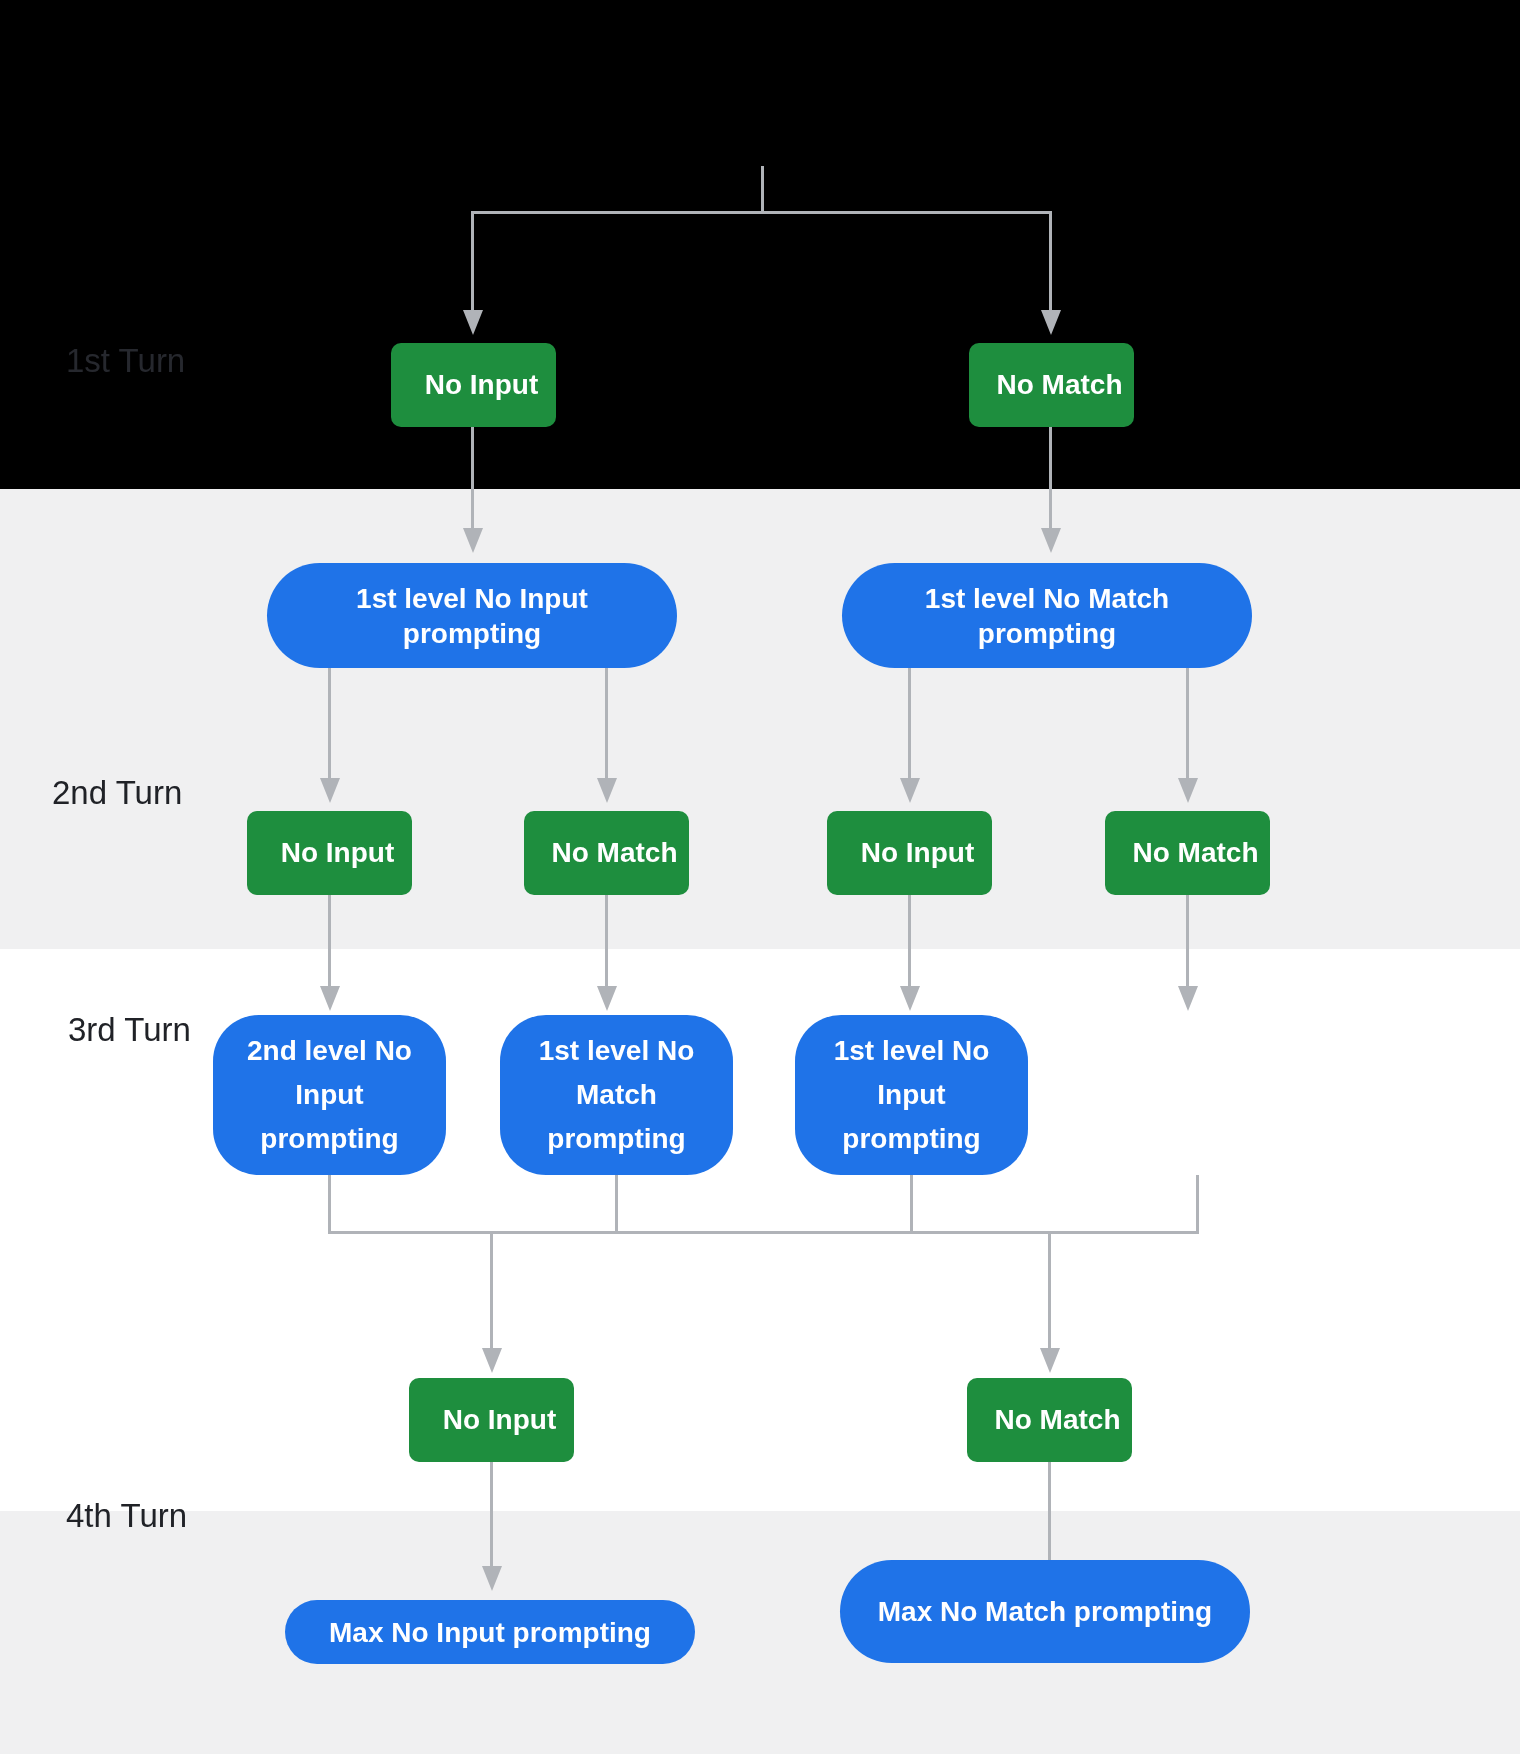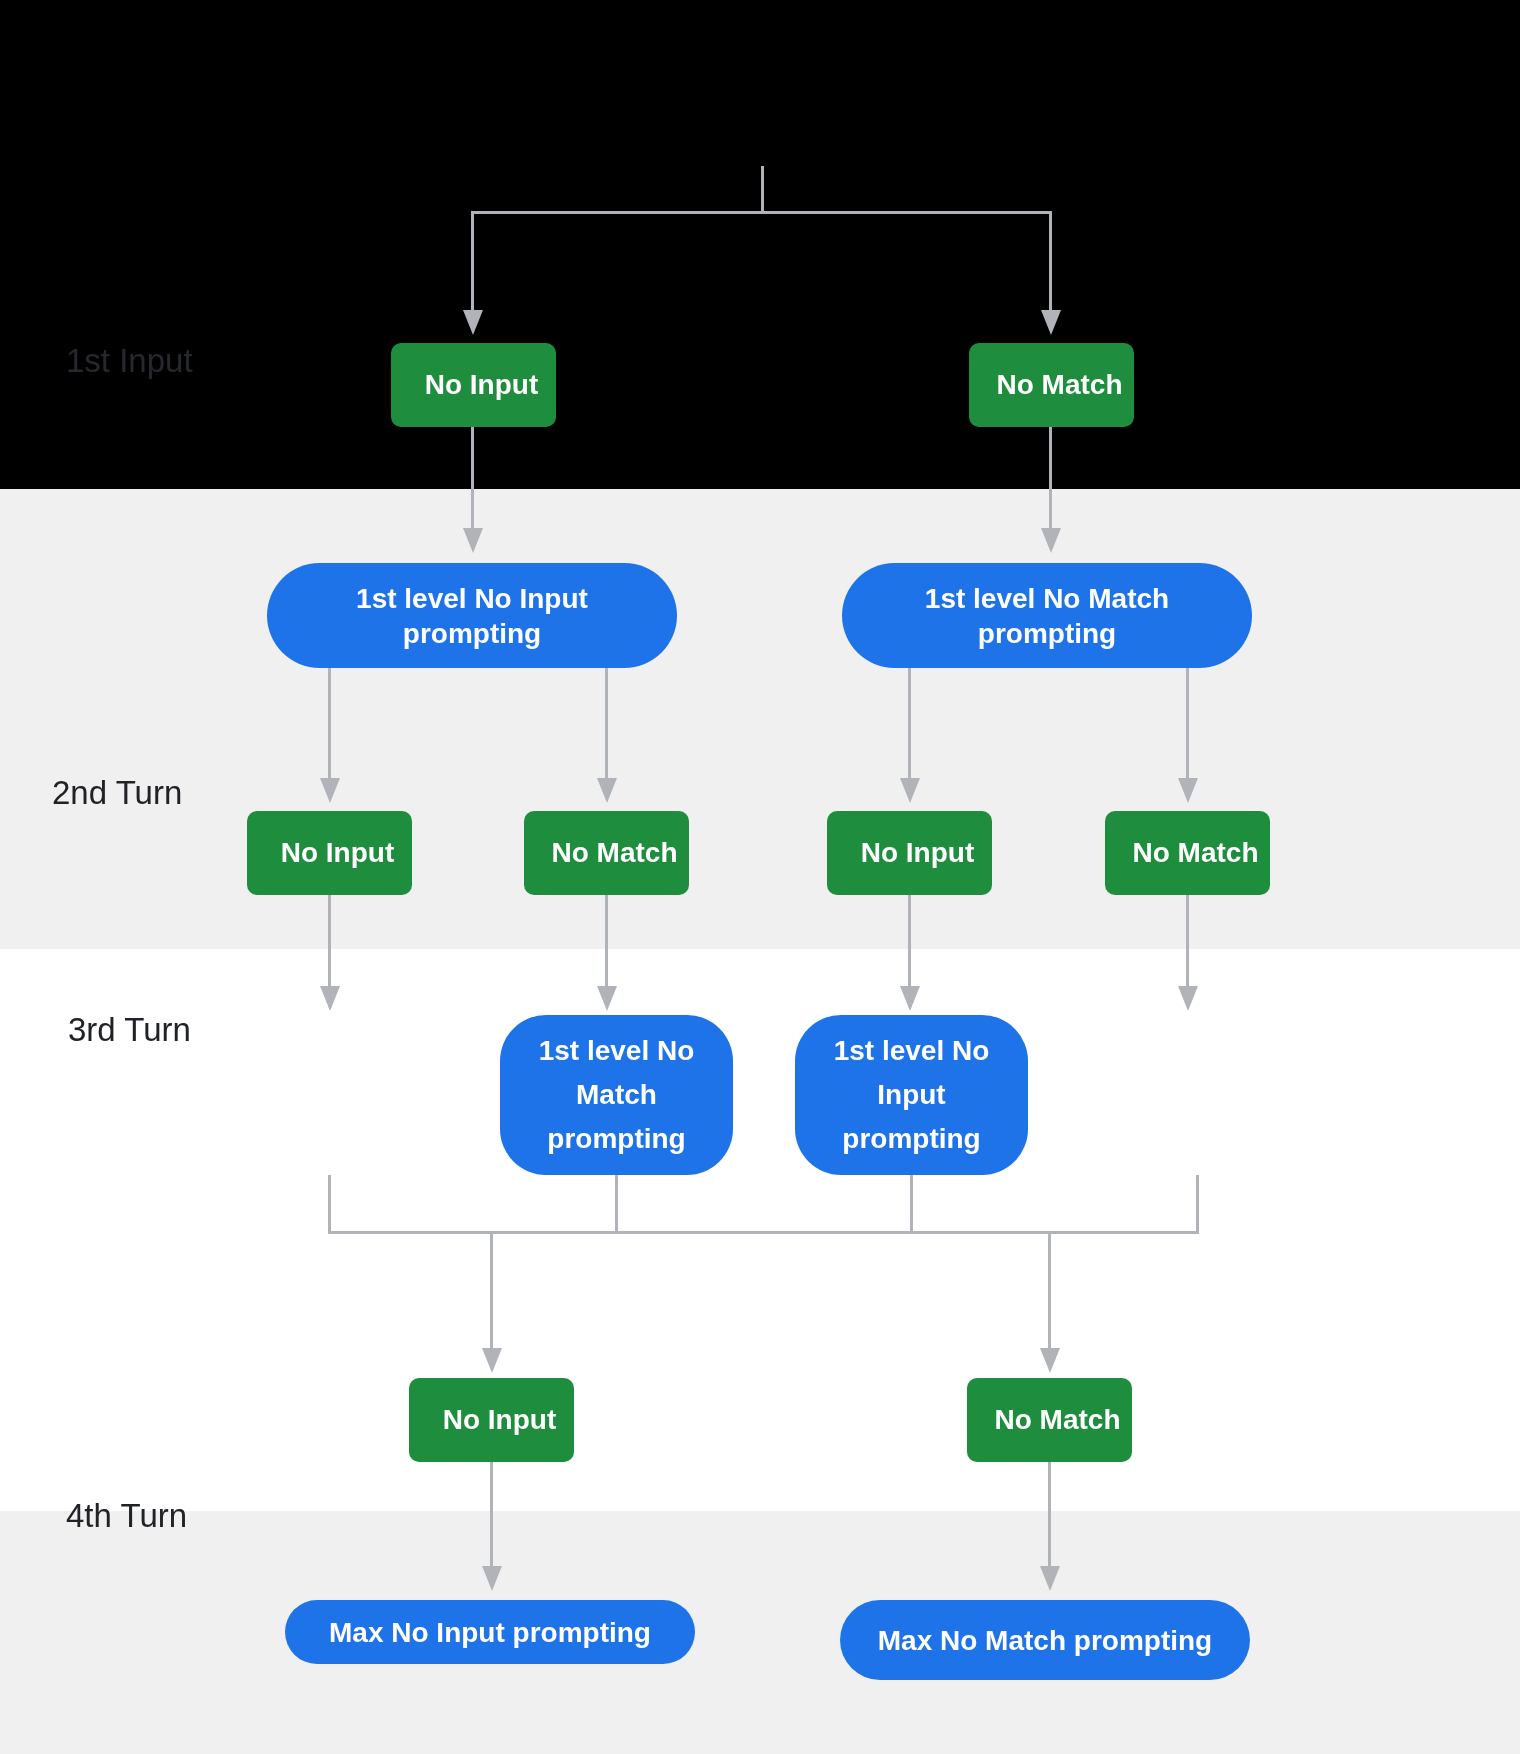--- a/index.html
+++ b/index.html
@@ -45,21 +45,21 @@
 </head>
 <body>
 
 <div class="stage">
 
   <div class="band b1"></div>
   <div class="band b2"></div>
   <div class="band b3"></div>
   <div class="band b4"></div>
 
-  <div class="turn-label on-black" style="left:66px;top:342px;">1st Input</div>
+  <div class="turn-label on-black" style="left:66px;top:342px;">1st Turn</div>
   <div class="turn-label" style="left:52px;top:774px;">2nd Turn</div>
   <div class="turn-label" style="left:68px;top:984px;margin-top:27px;">3rd Turn</div>
   <div class="turn-label" style="left:66px;top:1497px;">4th Turn</div>
 
   <div class="vline" style="left:761px;top:166px;height:48px;"></div>
   <div class="hline" style="left:471px;top:211px;width:581px;"></div>
   <div class="vline" style="left:471px;top:211px;height:100px;"></div>
   <div class="vline" style="left:1049px;top:211px;height:100px;"></div>
   <div class="arrow-down" style="left:463px;top:310px;"></div>
   <div class="arrow-down" style="left:1041px;top:310px;"></div>
@@ -107,22 +107,23 @@
   <div class="node green" style="left:969px;top:343px;width:165px;height:84px;">No Match</div>
 
   <div class="node blue-pill" style="left:267px;top:563px;width:410px;height:105px;">1st level No Input prompting</div>
   <div class="node blue-pill" style="left:842px;top:563px;width:410px;height:105px;">1st level No Match prompting</div>
 
   <div class="node green" style="left:247px;top:811px;width:165px;height:84px;">No Input</div>
   <div class="node green" style="left:524px;top:811px;width:165px;height:84px;">No Match</div>
   <div class="node green" style="left:827px;top:811px;width:165px;height:84px;">No Input</div>
   <div class="node green" style="left:1105px;top:811px;width:165px;height:84px;">No Match</div>
 
+  <div class="node blue-box" style="left:213px;top:1015px;width:233px;height:160px;">2nd level No Input prompting</div>
   <div class="node blue-box" style="left:500px;top:1015px;width:233px;height:160px;">1st level No Match prompting</div>
   <div class="node blue-box" style="left:795px;top:1015px;width:233px;height:160px;">1st level No Input prompting</div>
 
   <div class="node green" style="left:409px;top:1378px;width:165px;height:84px;">No Input</div>
   <div class="node green" style="left:967px;top:1378px;width:165px;height:84px;">No Match</div>
 
   <div class="node blue-pill" style="left:285px;top:1600px;width:410px;height:64px;">Max No Input prompting</div>
-  <div class="node blue-pill" style="left:840px;top:1600px;width:410px;height:80px;text-align:right;">Max No Match prompting</div>
+  <div class="node blue-pill" style="left:840px;top:1560px;width:410px;height:103px;text-align:right;">Max No Match prompting</div>
 
 </div>
 
 </body></html>

